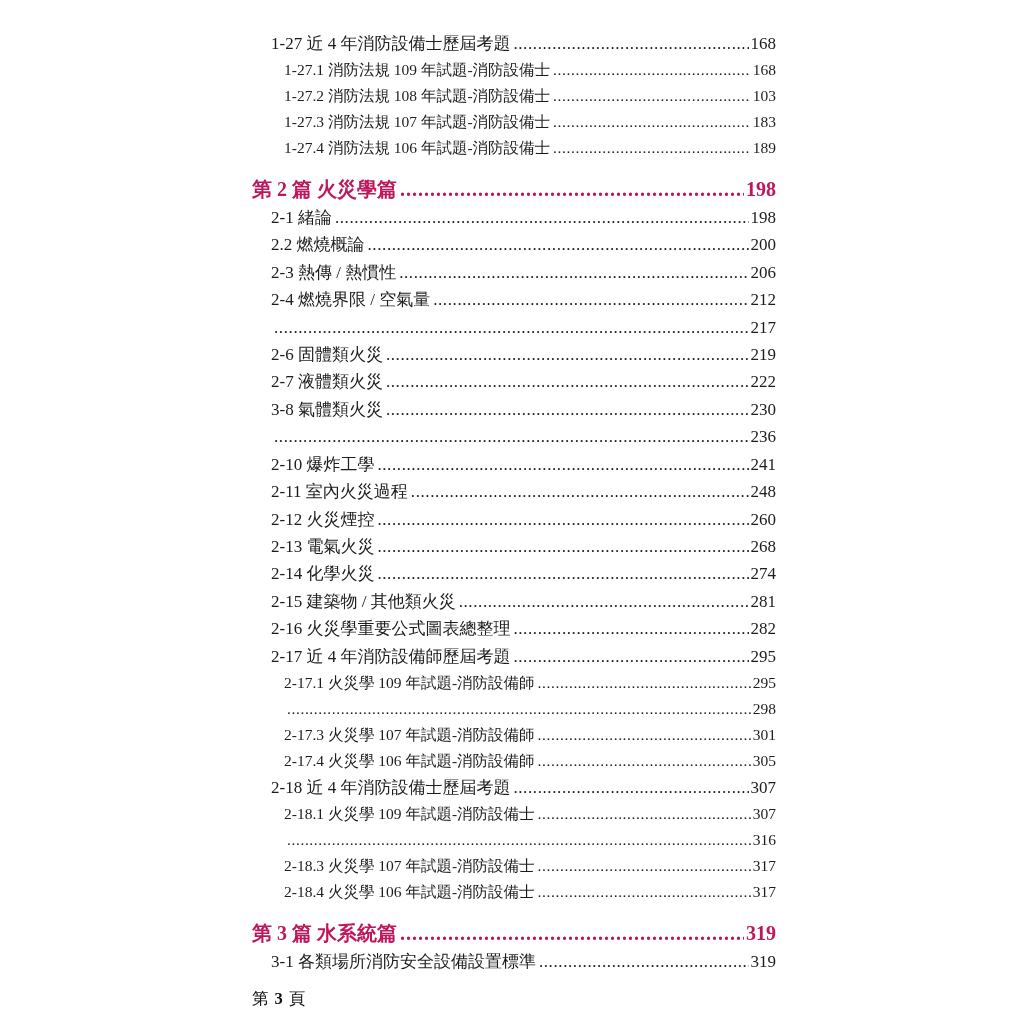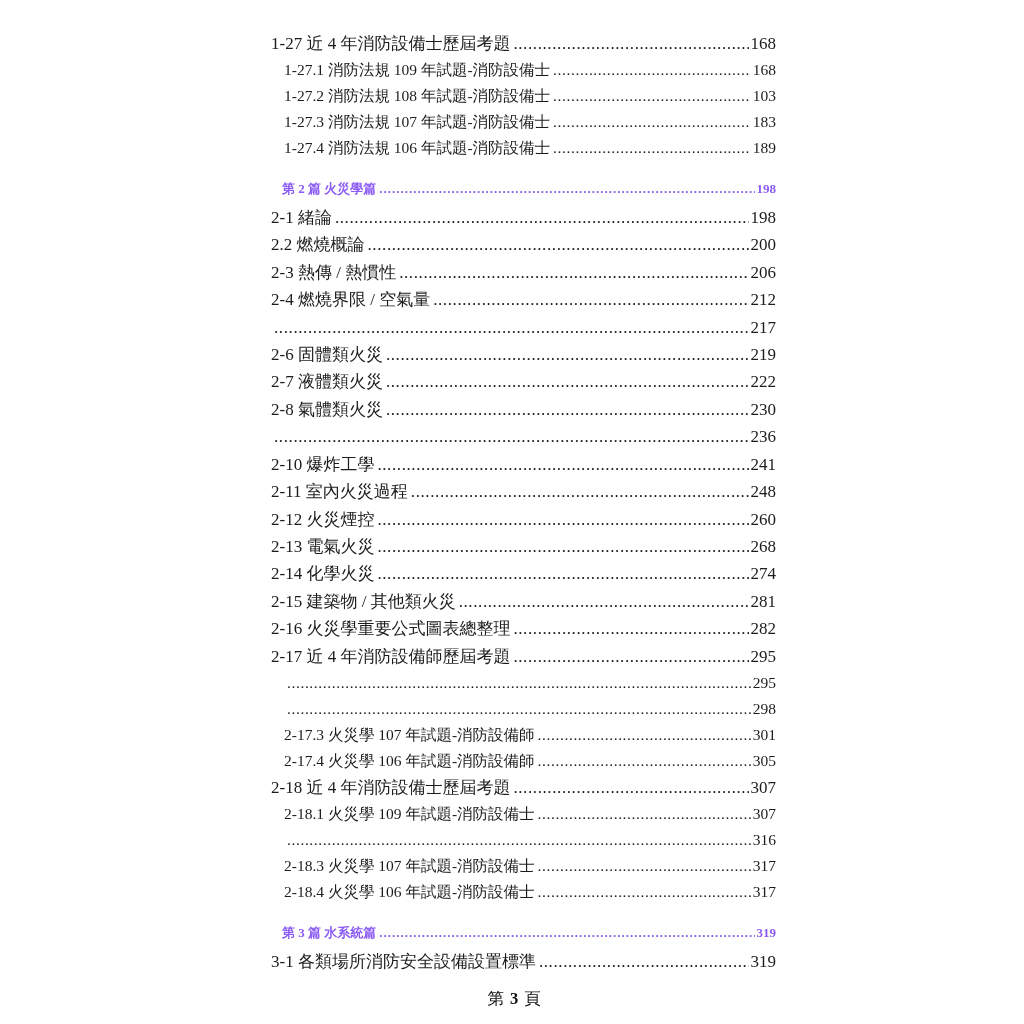--- a/index.html
+++ b/index.html
@@ -18,29 +18,29 @@
     display:flex; align-items:baseline;
     white-space:nowrap;
   }
   .row .label { flex:0 0 auto; }
   .row .leader {
     flex:1 1 auto; overflow:hidden;
     letter-spacing:0.6px; margin:0 2px 0 3px;
   }
   .row .pagenum { flex:0 0 auto; }
   .l0 {
-    font-weight:bold; color:#8b5cf6;
-    font-size:13px; line-height:30px;
-    margin-top:13px; padding-left:0;margin-left:30px;
+    font-weight:bold; color:#be185d;
+    font-size:20px; line-height:30px;
+    margin-top:13px; padding-left:0;
   }
   .l0 .leader { letter-spacing:1px; }
   .l1 { font-size:17px;   line-height:27.4px; padding-left:19px; }
   .l2 { font-size:15.5px; line-height:25.9px; padding-left:32px; }
   .footer {
-    width:524px; text-align:center;
+    width:524px; 
     margin-top:13px; font-size:16.5px; color:#111;
   }
   .footer .footer-num { font-weight:bold; margin:0 6px; }
 </style>
 </head>
 <body>
 
 <div class="page">
   <div class="content">
     <div>
@@ -102,21 +102,21 @@
     <span class="label">2-6 固體類火災</span>
     <span class="leader">................................................................................................................................................................................................................................................................................................................................................................................................................</span>
     <span class="pagenum">219</span>
   </div>
         <div class="row l1">
     <span class="label">2-7 液體類火災</span>
     <span class="leader">................................................................................................................................................................................................................................................................................................................................................................................................................</span>
     <span class="pagenum">222</span>
   </div>
         <div class="row l1">
-    <span class="label">2-8 氣體類火災</span>
+    <span class="label">3-8 氣體類火災</span>
     <span class="leader">................................................................................................................................................................................................................................................................................................................................................................................................................</span>
     <span class="pagenum">230</span>
   </div>
         <div class="row l1">
     <span class="leader">................................................................................................................................................................................................................................................................................................................................................................................................................</span>
     <span class="pagenum">236</span>
   </div>
         <div class="row l1">
     <span class="label">2-10 爆炸工學</span>
     <span class="leader">................................................................................................................................................................................................................................................................................................................................................................................................................</span>
@@ -151,20 +151,21 @@
     <span class="label">2-16 火災學重要公式圖表總整理</span>
     <span class="leader">................................................................................................................................................................................................................................................................................................................................................................................................................</span>
     <span class="pagenum">282</span>
   </div>
         <div class="row l1">
     <span class="label">2-17 近 4 年消防設備師歷屆考題</span>
     <span class="leader">................................................................................................................................................................................................................................................................................................................................................................................................................</span>
     <span class="pagenum">295</span>
   </div>
         <div class="row l2">
+    <span class="label">2-17.1 火災學 109 年試題-消防設備師</span>
     <span class="leader">................................................................................................................................................................................................................................................................................................................................................................................................................</span>
     <span class="pagenum">295</span>
   </div>
         <div class="row l2">
     <span class="leader">................................................................................................................................................................................................................................................................................................................................................................................................................</span>
     <span class="pagenum">298</span>
   </div>
         <div class="row l2">
     <span class="label">2-17.3 火災學 107 年試題-消防設備師</span>
     <span class="leader">................................................................................................................................................................................................................................................................................................................................................................................................................</span>

